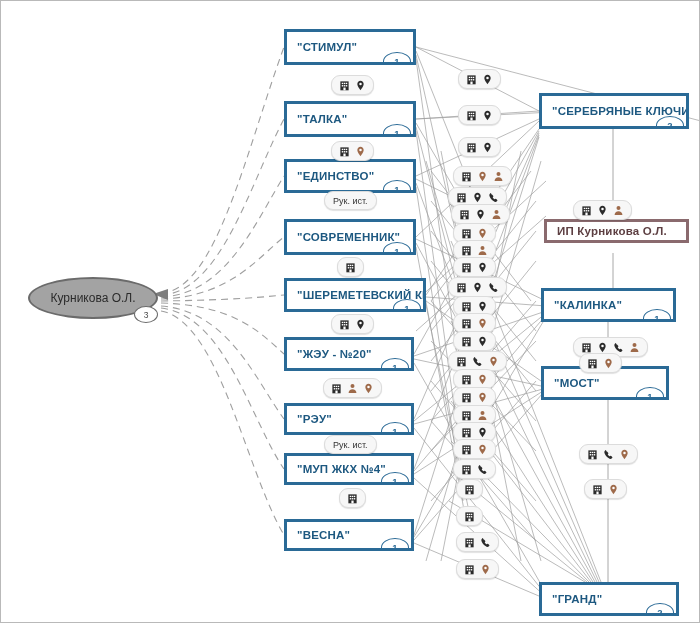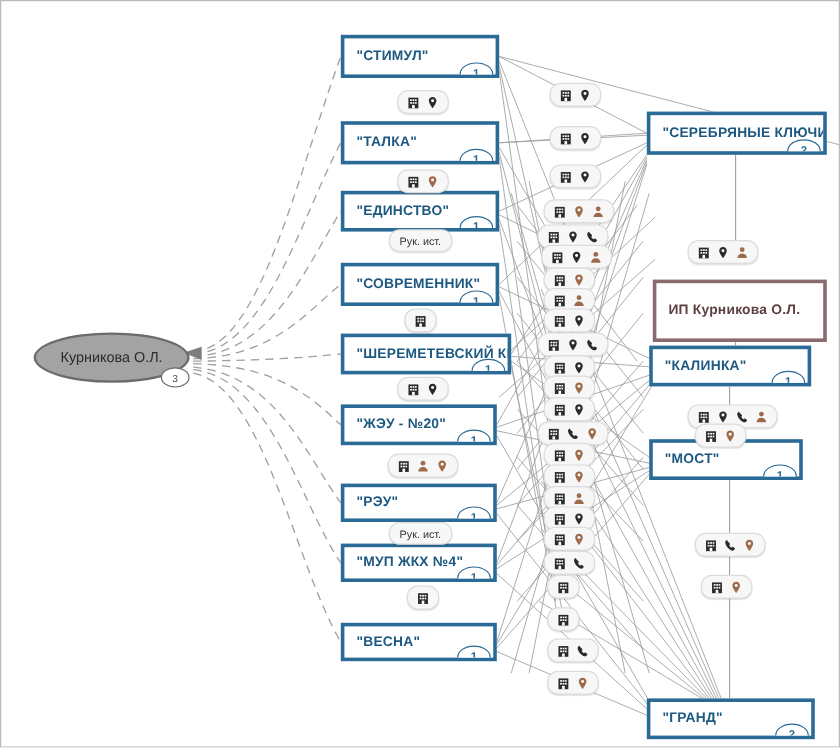--- a/index.html
+++ b/index.html
@@ -205,21 +205,21 @@
       <div class="node box" style="left:283px;top:518px;width:130px;height:32px;">
         <span class="lbl">"ВЕСНА"</span>
         <span class="badge">1</span>
       </div>
     </div>
   <div id="right-col">
       <div class="node box" style="left:538px;top:92px;width:150px;height:36px;">
         <span class="lbl">"СЕРЕБРЯНЫЕ КЛЮЧИ"</span>
         <span class="badge">2</span>
       </div>
-      <div class="node box mauve" style="left:543px;top:232px;width:145px;height:52px;">
+      <div class="node box mauve" style="left:543px;top:218px;width:145px;height:24px;">
         <span class="lbl">ИП Курникова О.Л.</span>
       </div>
       <div class="node box" style="left:540px;top:287px;width:135px;height:34px;">
         <span class="lbl">"КАЛИНКА"</span>
         <span class="badge">1</span>
       </div>
       <div class="node box" style="left:540px;top:365px;width:128px;height:34px;">
         <span class="lbl">"МОСТ"</span>
         <span class="badge">1</span>
       </div>

